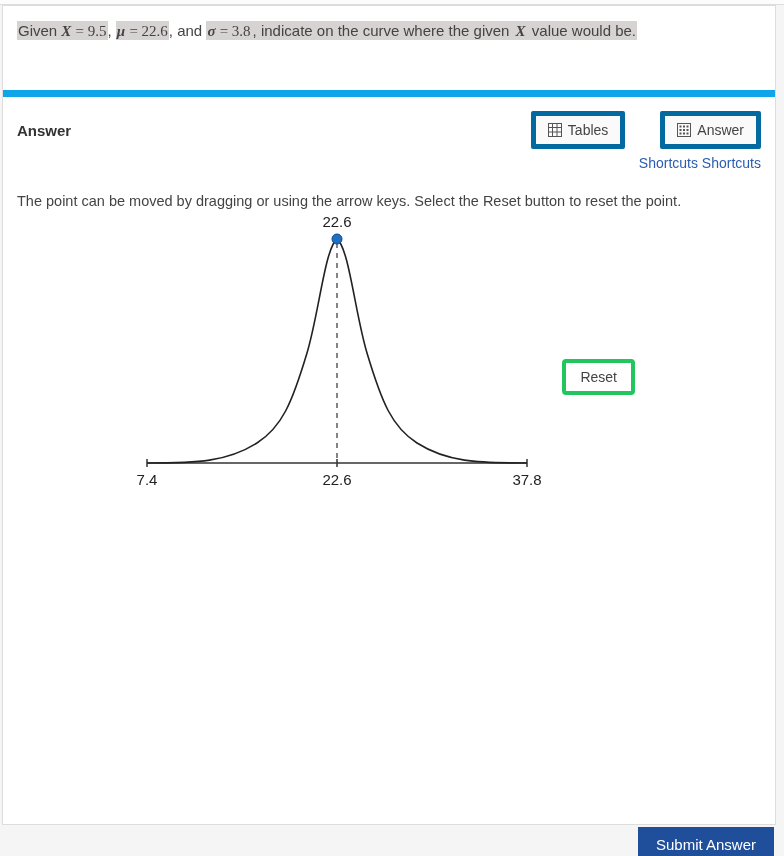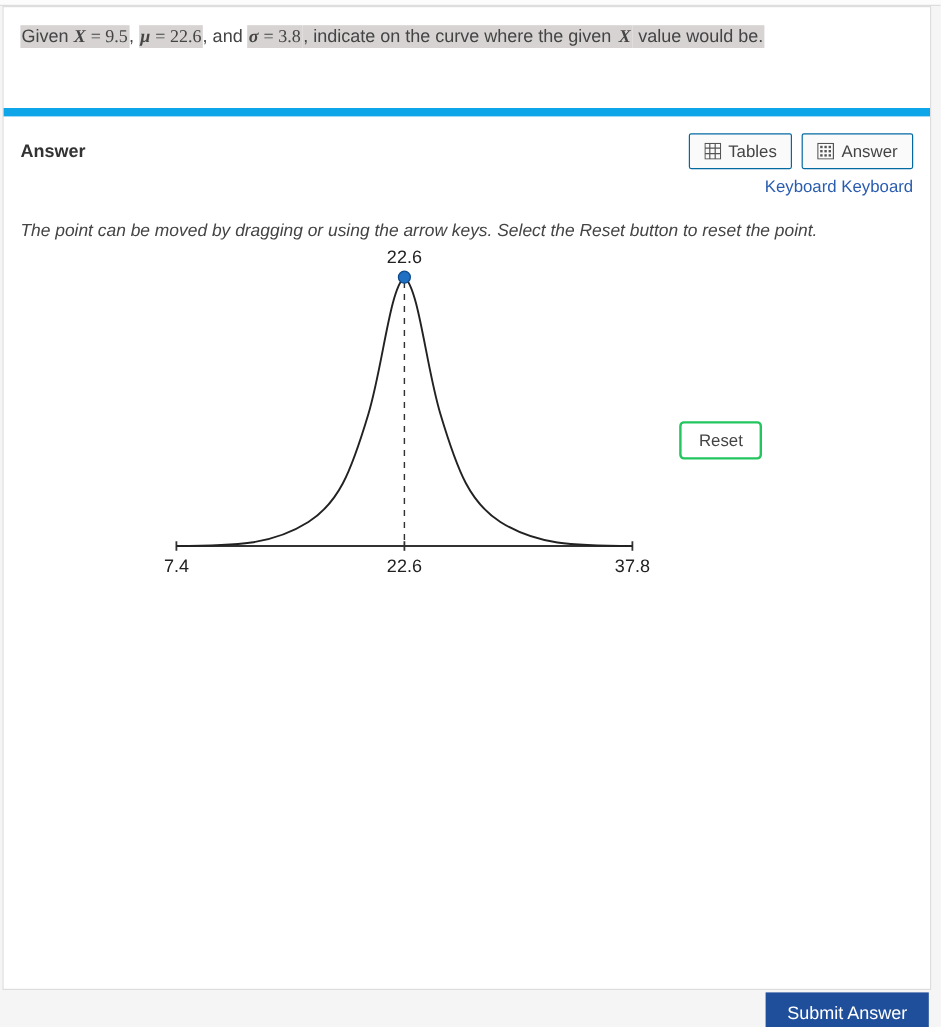--- a/index.html
+++ b/index.html
@@ -44,58 +44,58 @@
   .answer-label {
     font-weight: 700;
     font-size: 15px;
     color: #333;
   }
   .header-buttons {
     display: flex;
     gap: 8px;
   }
   .hbtn {
-    border: 1px solid #0369a1;
+    border: 5px solid #0369a1;
     background: #fafafa;
     padding: 6px 12px;
     font-size: 14px;
     color: #444;
     cursor: pointer;
     display: inline-flex;
     align-items: center;
     gap: 6px;
     border-radius: 2px;
+    margin-left: 27px;
   }
   .hbtn svg { display: block; }
   .kbs-link {
     text-align: right;
     margin-top: 6px;
     color: #2a5db0;
     font-size: 14px;
     cursor: pointer;
   }
   .instruction {
     margin: 22px 0 4px 0;
     font-size: 14.5px;
     color: #444;
-    font-style: italic;
   }
   .graph-row {
     position: relative;
     height: 300px;
   }
   .graph-svg {
     display: block;
     margin-left: 110px;
   }
   .reset-btn {
     position: absolute;
     right: 126px;
     top: 146px;
-    border: 2px solid #22c55e;
+    border: 4px solid #22c55e;
     background: #fff;
     color: #444;
     padding: 6px 14px;
     font-size: 14px;
     border-radius: 4px;
     cursor: pointer;
   }
   .submit-bar {
     text-align: right;
     padding: 0 10px 0 0;
@@ -156,21 +156,21 @@
               <rect x="9.5" y="6" width="2" height="2" fill="#555"></rect>
               <rect x="2.5" y="9.5" width="2" height="2" fill="#555"></rect>
               <rect x="6" y="9.5" width="2" height="2" fill="#555"></rect>
               <rect x="9.5" y="9.5" width="2" height="2" fill="#555"></rect>
             </svg>
           </span>
           <span>Answer</span>
         </button>
       </div>
     </div>
-    <div class="kbs-link">Keyboard Keyboard</div>
+    <div class="kbs-link">Shortcuts Shortcuts</div>
 
     <div class="instruction">The point can be moved by dragging or using the arrow keys. Select the Reset button to reset the point.</div>
 
     <div class="graph-row">
       <svg class="graph-svg" width="420" height="290">
 
         <line x1="20" y1="250" x2="400" y2="250" stroke="#333" stroke-width="1.5"></line>
         <line x1="20" y1="246" x2="20" y2="254" stroke="#333" stroke-width="1.5"></line>
         <line x1="210" y1="246" x2="210" y2="254" stroke="#333" stroke-width="1.5"></line>
         <line x1="400" y1="246" x2="400" y2="254" stroke="#333" stroke-width="1.5"></line>

